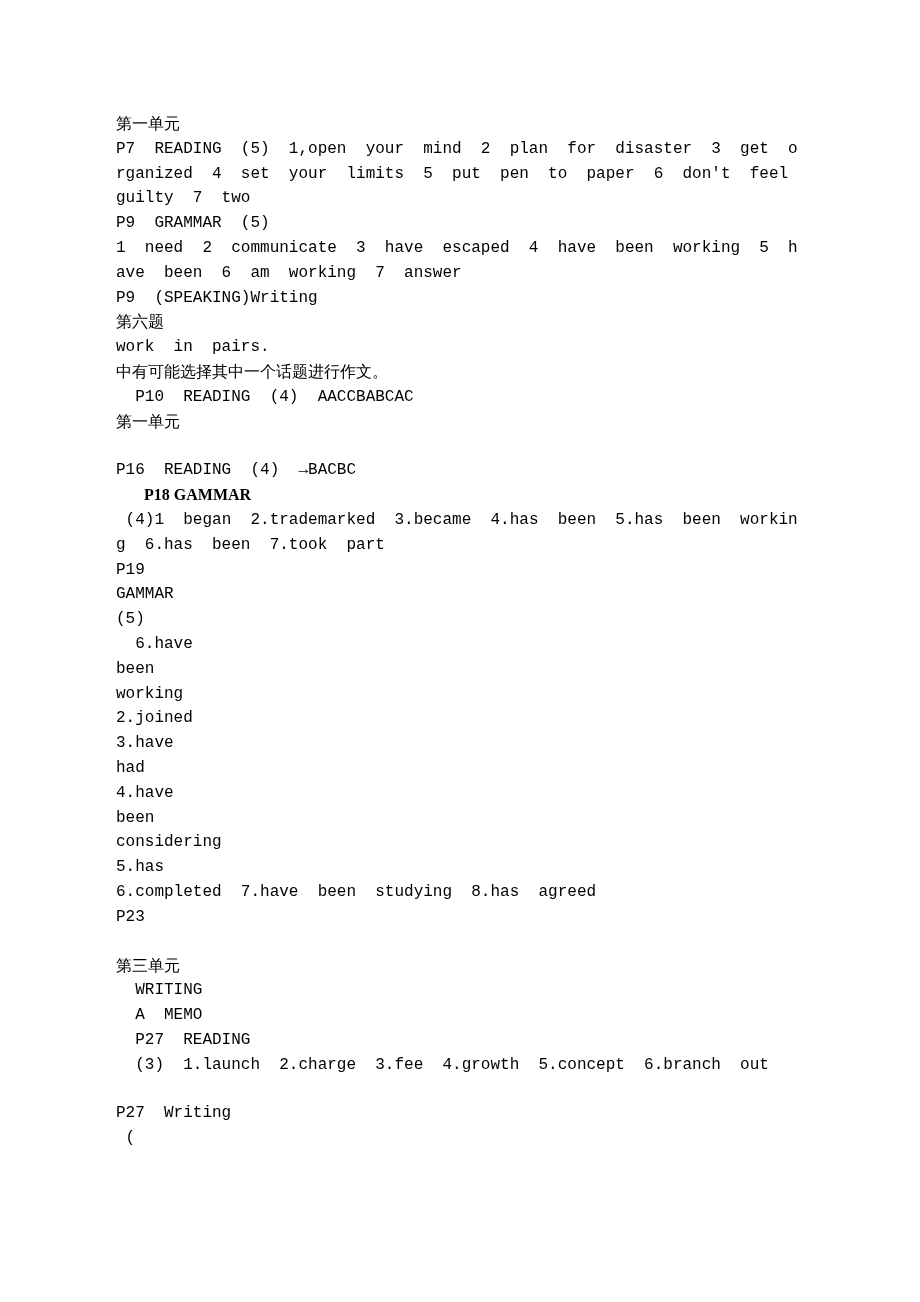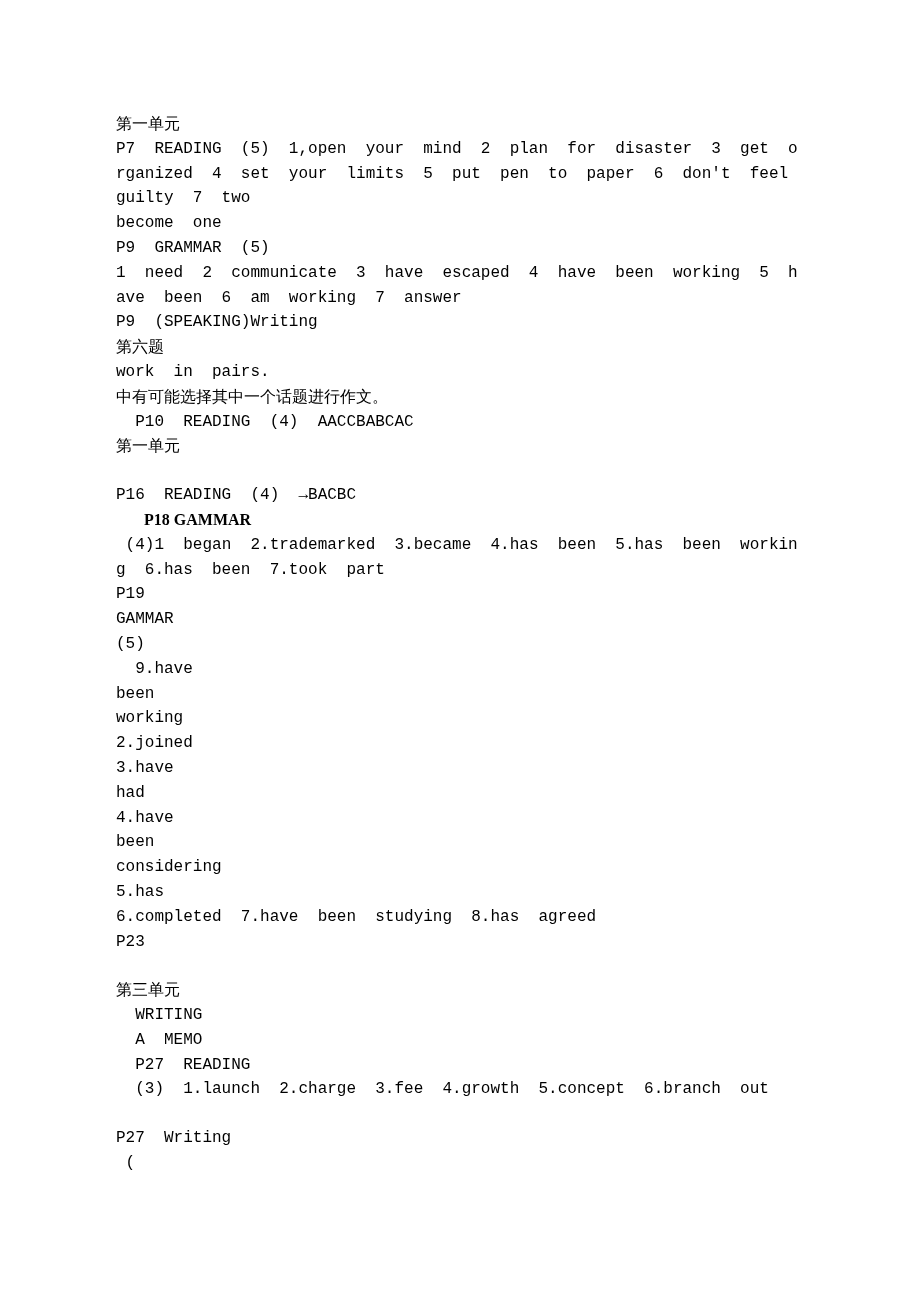--- a/index.html
+++ b/index.html
@@ -36,37 +36,36 @@
     height: 24px;
   }
 </style>
 </head>
 <body>
 
 <div class="page">
   <div id="content">
       <div class="line cn">第一单元</div>
       <div class="line mono">P7  READING  (5)  1,open  your  mind  2  plan  for  disaster  3  get  organized  4  set  your  limits  5  put  pen  to  paper  6  don't  feel  guilty  7  two</div>
-      <div class="line mono">become  one</div>
       <div class="line mono">P9  GRAMMAR  (5)</div>
       <div class="line mono">1  need  2  communicate  3  have  escaped  4  have  been  working  5  have  been  6  am  working  7  answer</div>
       <div class="line mono">P9  (SPEAKING)Writing</div>
       <div class="line cn">第六题</div>
       <div class="line mono">work  in  pairs.</div>
       <div class="line cn">中有可能选择其中一个话题进行作文。</div>
       <div class="line mono">  P10  READING  (4)  AACCBABCAC</div>
       <div class="line cn">第一单元</div>
       <div class="blank"></div>
       <div class="line mono">P16  READING  (4)  →BACBC</div>
       <div class="line bold">P18 GAMMAR</div>
       <div class="line mono"> (4)1  began  2.trademarked  3.became  4.has  been  5.has  been  working  6.has  been  7.took  part</div>
       <div class="line mono">P19</div>
       <div class="line mono">GAMMAR</div>
       <div class="line mono">(5)</div>
-      <div class="line mono">  9.have</div>
+      <div class="line mono">  6.have</div>
       <div class="line mono">been</div>
       <div class="line mono">working</div>
       <div class="line mono">2.joined</div>
       <div class="line mono">3.have</div>
       <div class="line mono">had</div>
       <div class="line mono">4.have</div>
       <div class="line mono">been</div>
       <div class="line mono">considering</div>
       <div class="line mono">5.has</div>
       <div class="line mono">6.completed  7.have  been  studying  8.has  agreed</div>

